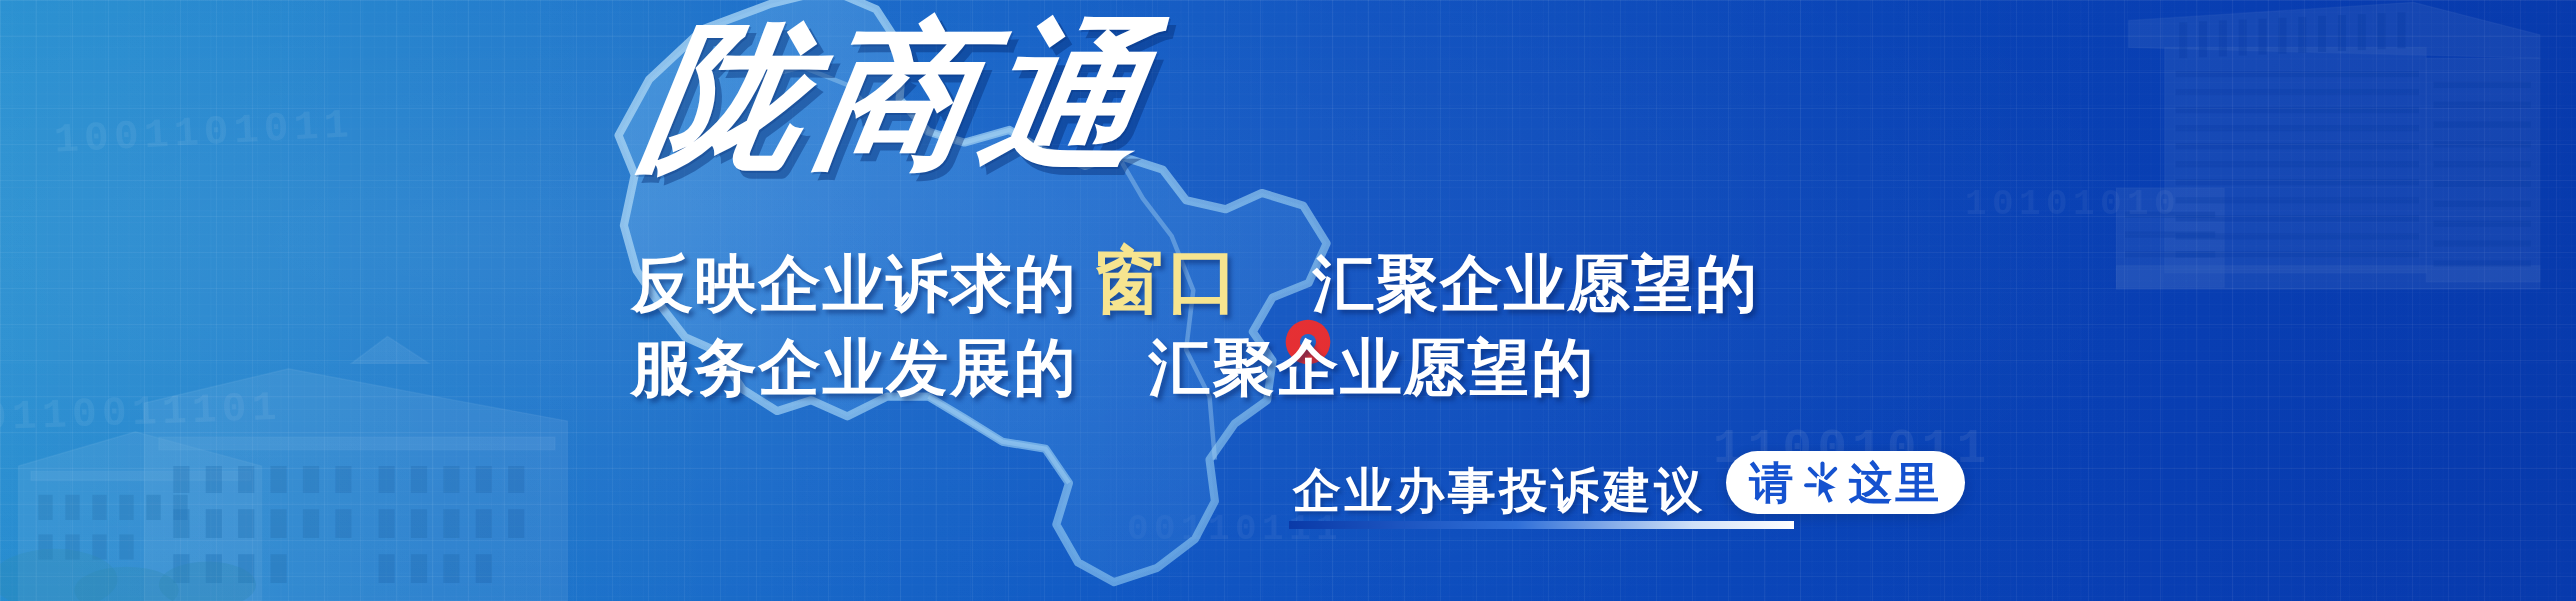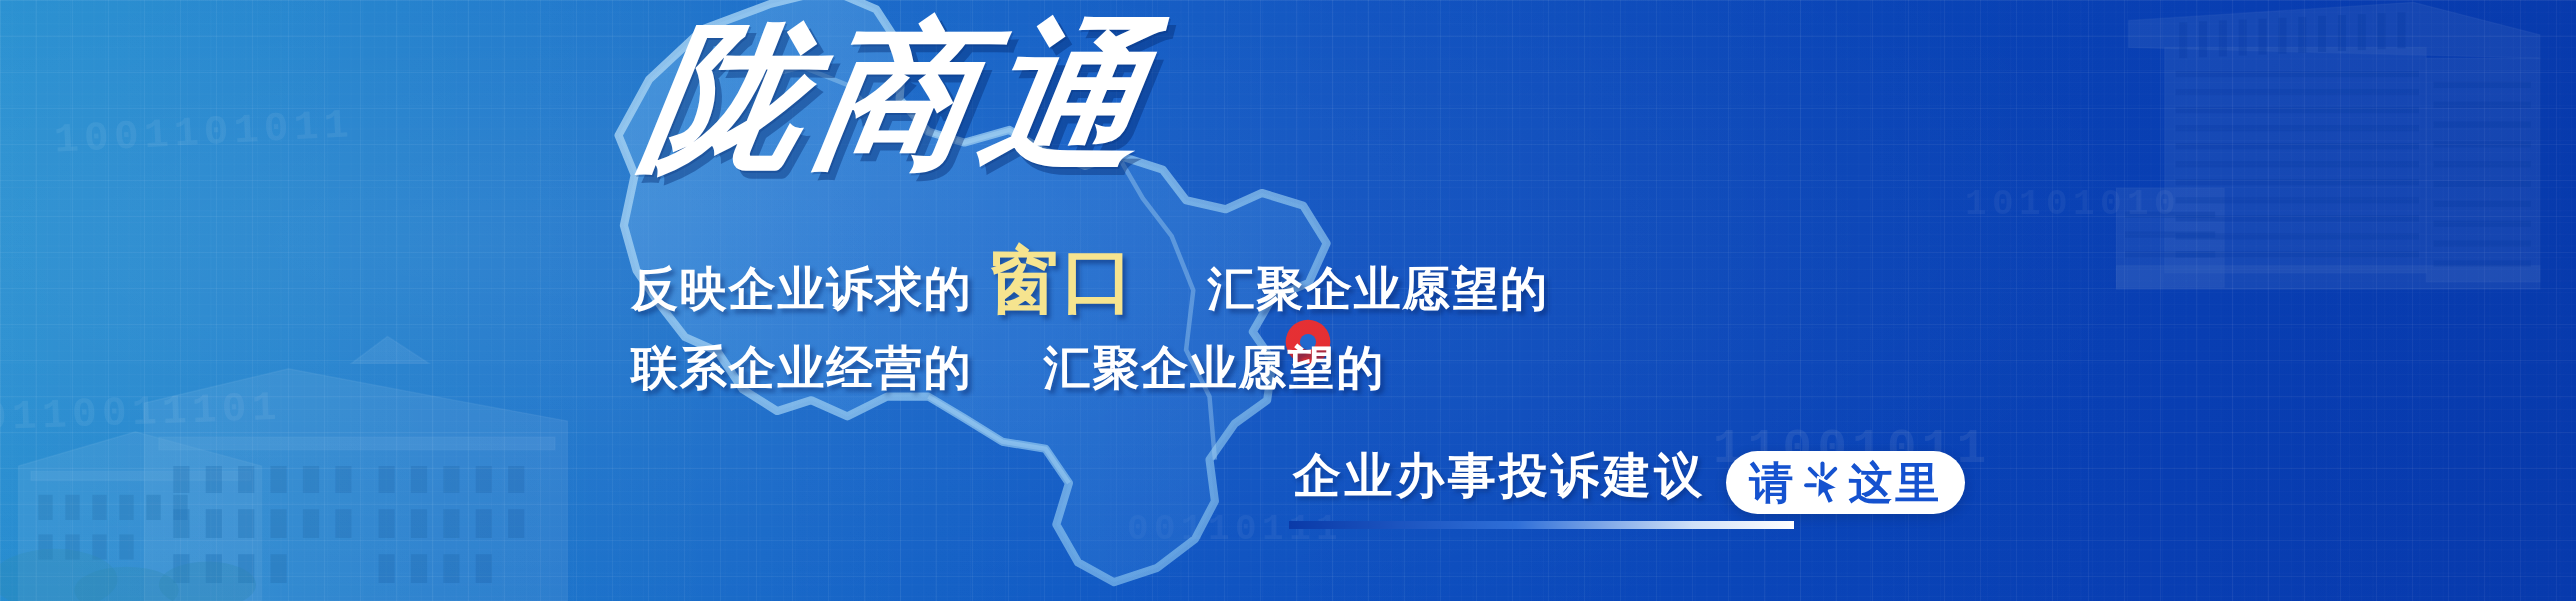--- a/index.html
+++ b/index.html
@@ -79,41 +79,41 @@
     text-shadow:8px 8px 0 rgba(3,40,110,.40), 1.8px 1.8px 0 rgba(3,40,110,.25);
     white-space:nowrap;
     font-family:"DejaVu Sans","Liberation Sans",sans-serif;
   }
 
   .slogans{position:absolute;left:631px;top:251px;width:1352px;}
   .srow{display:flex;align-items:baseline;white-space:nowrap;height:87px;}
   .scol{display:flex;align-items:baseline;}
   .scol.second{margin-left:71px;}
   .stext{
-    font-size:47px;
+    font-size:62px;
     line-height:59px;
     font-weight:900;
     color:#ffffff;
     letter-spacing:1.8px;
     text-shadow:3.6px 3.6px 4.5px rgba(4,34,100,.45);
     font-family:"DejaVu Sans","Liberation Sans",sans-serif;
   }
   .shl{
     font-size:72px;
     line-height:59px;
     font-weight:900;
     color:#f6e48f;
     letter-spacing:2.7px;
     margin-left:14.4px;
     text-shadow:3.6px 3.6px 4.5px rgba(4,34,100,.45);
     font-family:"DejaVu Sans","Liberation Sans",sans-serif;
   }
 
   
-  .cta{position:absolute;left:1293px;top:451px;display:flex;align-items:flex-start;white-space:nowrap;}
+  .cta{position:absolute;left:1293px;top:451px;display:flex;align-items:flex-end;white-space:nowrap;}
   .cta-text{
     font-size:48px;
     line-height:48px;
     font-weight:700;
     color:#ffffff;
     letter-spacing:3.6px;
     text-shadow:2.7px 2.7px 4.5px rgba(4,34,100,.40);
     font-family:"DejaVu Sans","Liberation Sans",sans-serif;
   }
   .cta-pill{
@@ -311,21 +311,21 @@
         <div class="scol">
           <span class="stext">反映企业诉求的</span>
           <span class="shl">窗口</span>
         </div>
         <div class="scol second">
           <span class="stext">汇聚企业愿望的</span>
         </div>
       </div>
       <div class="srow">
         <div class="scol">
-          <span class="stext">联系企业经营的</span>
+          <span class="stext">服务企业发展的</span>
         </div>
         <div class="scol second">
           <span class="stext">汇聚企业愿望的</span>
         </div>
       </div>
     </div>
 
     <div class="cta">
       <span class="cta-text">企业办事投诉建议</span>
       <div class="cta-pill">

